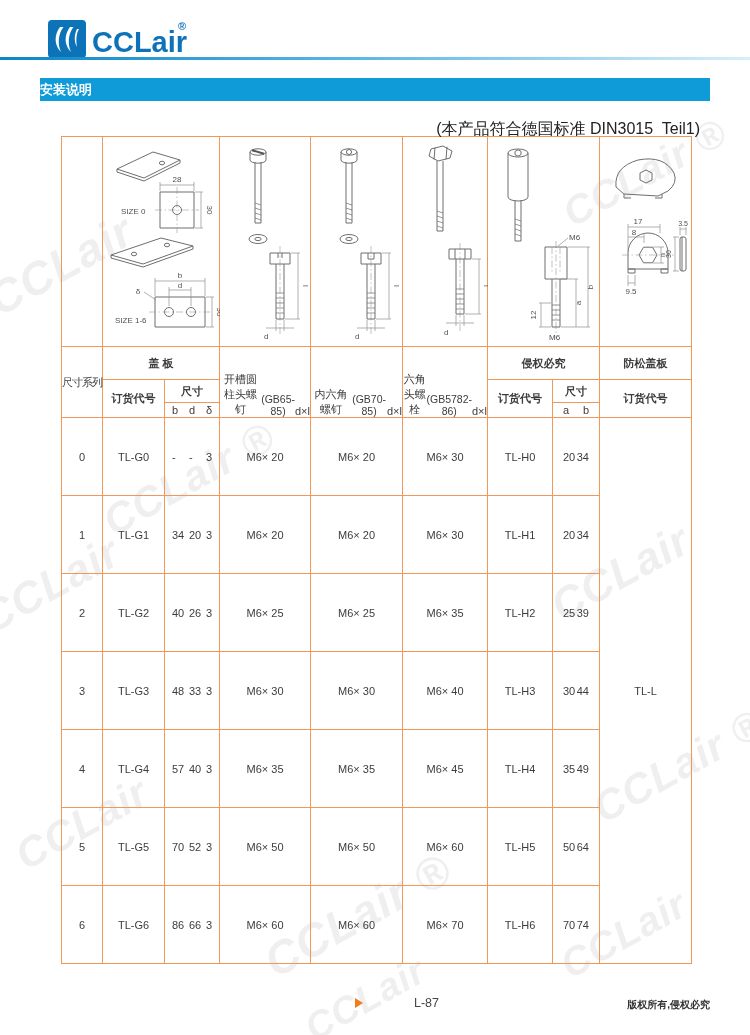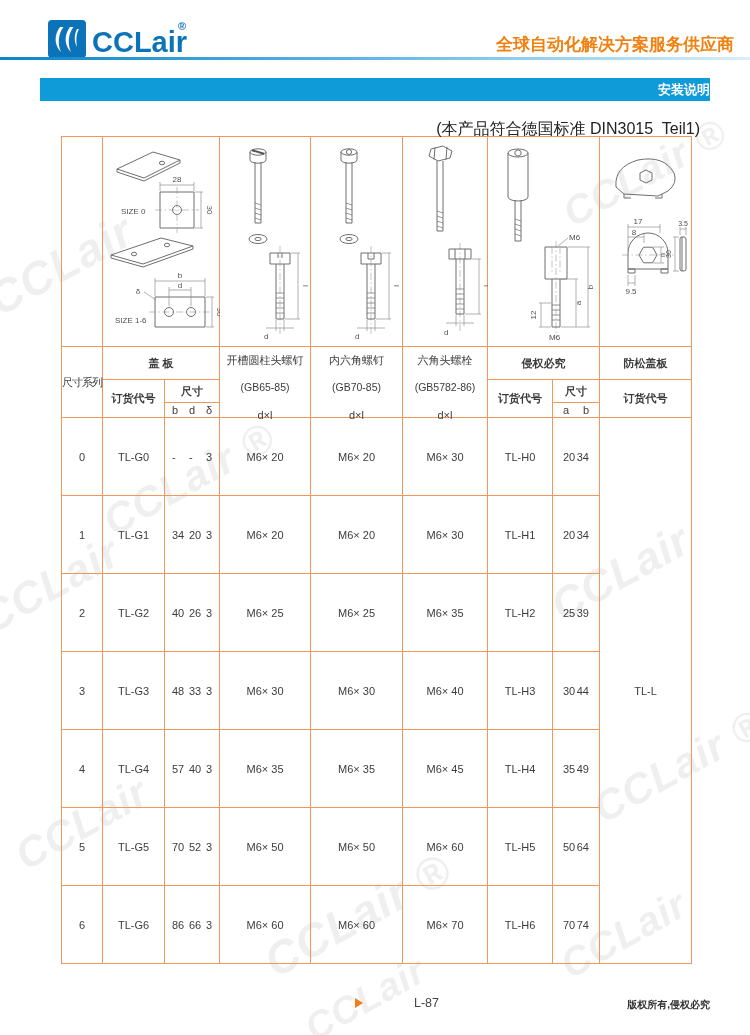--- a/index.html
+++ b/index.html
@@ -13,35 +13,35 @@
   
   .hdr{position:absolute;left:0;top:0;width:750px;height:60px;z-index:2;}
   .logo-box{position:absolute;left:48px;top:20px;width:38px;height:38px;background:#0d73b8;border-radius:4px;}
   .logo-text{position:absolute;left:92px;top:26px;font-size:29px;font-weight:bold;color:#0d73b8;letter-spacing:0;}
   .logo-reg{position:absolute;left:178px;top:20px;font-size:11px;color:#0d73b8;font-weight:bold;}
   .tagline{position:absolute;right:16px;top:33px;font-size:17px;font-weight:bold;color:#f0800f;}
   .hdr-rule{position:absolute;left:0;top:57px;width:750px;height:3px;
             background:linear-gradient(to right,#0a86c8 0%,#55b4e2 45%,#d9eef9 100%);}
   
   .section-bar{position:absolute;left:40px;top:78px;width:670px;height:23px;background:#0f9ad8;z-index:2;}
-  .section-bar span{display:block;color:#fff;font-size:13px;font-weight:bold;line-height:23px;padding-left:13px;text-align:right;}
+  .section-bar span{display:block;color:#fff;font-size:13px;font-weight:bold;line-height:23px;}
   .std-note{position:absolute;top:119px;right:50px;font-size:16px;color:#222;z-index:2;white-space:pre;}
   
   table.spec{position:absolute;left:61px;top:136px;border-collapse:collapse;table-layout:fixed;
              width:630px;z-index:1;background:transparent;}
   table.spec td{border:1px solid #f0975c;text-align:center;vertical-align:middle;
                 font-size:11px;color:#3c3c3c;padding:0;}
   tr.r-draw{height:210px;}
   tr.r-h1{height:33px;}
   tr.r-h2{height:22px;}
   tr.r-h3{height:15px;}
   tr.r-data{height:78px;}
   .hdr-cell{font-size:11px;font-weight:bold;}
   .series-hd{font-size:10px;letter-spacing:-1px;}
-  .screw-hd{display:flex;flex-direction:column;align-items:center;height:70px;}
+  .screw-hd{display:flex;flex-direction:row;align-items:flex-end;height:70px;}
   .screw-hd .nm{margin-top:6px;font-size:11px;}
   .screw-hd .std{margin-top:13px;font-size:10.5px;}
   .screw-hd .dxl{margin-top:16px;font-size:11px;}
   .dims3{display:flex;justify-content:space-between;padding:0 7px;}
   .dims2{display:flex;justify-content:space-between;padding:0 10px;}
   
   svg.draw{display:block;margin:0 auto;}
   .ol{stroke:#6e6e6e;stroke-width:1;fill:none;stroke-linejoin:round;}
   .dl{stroke:#8f8f8f;stroke-width:0.7;fill:none;}
   .cl{stroke:#9a9a9a;stroke-width:0.6;fill:none;stroke-dasharray:7 2.5 1.5 2.5;}
@@ -72,21 +72,20 @@
 <div class="hdr">
   <div class="logo-box">
     <svg width="38" height="38" viewBox="0 0 38 38">
       <path d="M12 7 C6 15 6 25 13 32 C9.5 24 10 14 15.5 7 Z" fill="#ffffff"></path>
       <path d="M22 7 C16 15 16 25 23 32 C19.5 24 20 14 25.5 7 Z" fill="#ffffff"></path>
       <path d="M29 9 C26 15 26 22 29 27 C28 21 28 14 31 9 Z" fill="#ffffff"></path>
     </svg>
   </div>
   <span class="logo-text">CCLair</span>
   <span class="logo-reg">®</span>
-  <span class="tagline">全球自动化解决方案服务供应商</span>
   <div class="hdr-rule"></div>
 </div>
 
 <div class="section-bar">
   <span>安装说明</span>
 </div>
 <div class="std-note">(本产品符合德国标准 DIN3015  Teil1)</div>
 
 <table class="spec">
   <colgroup>

